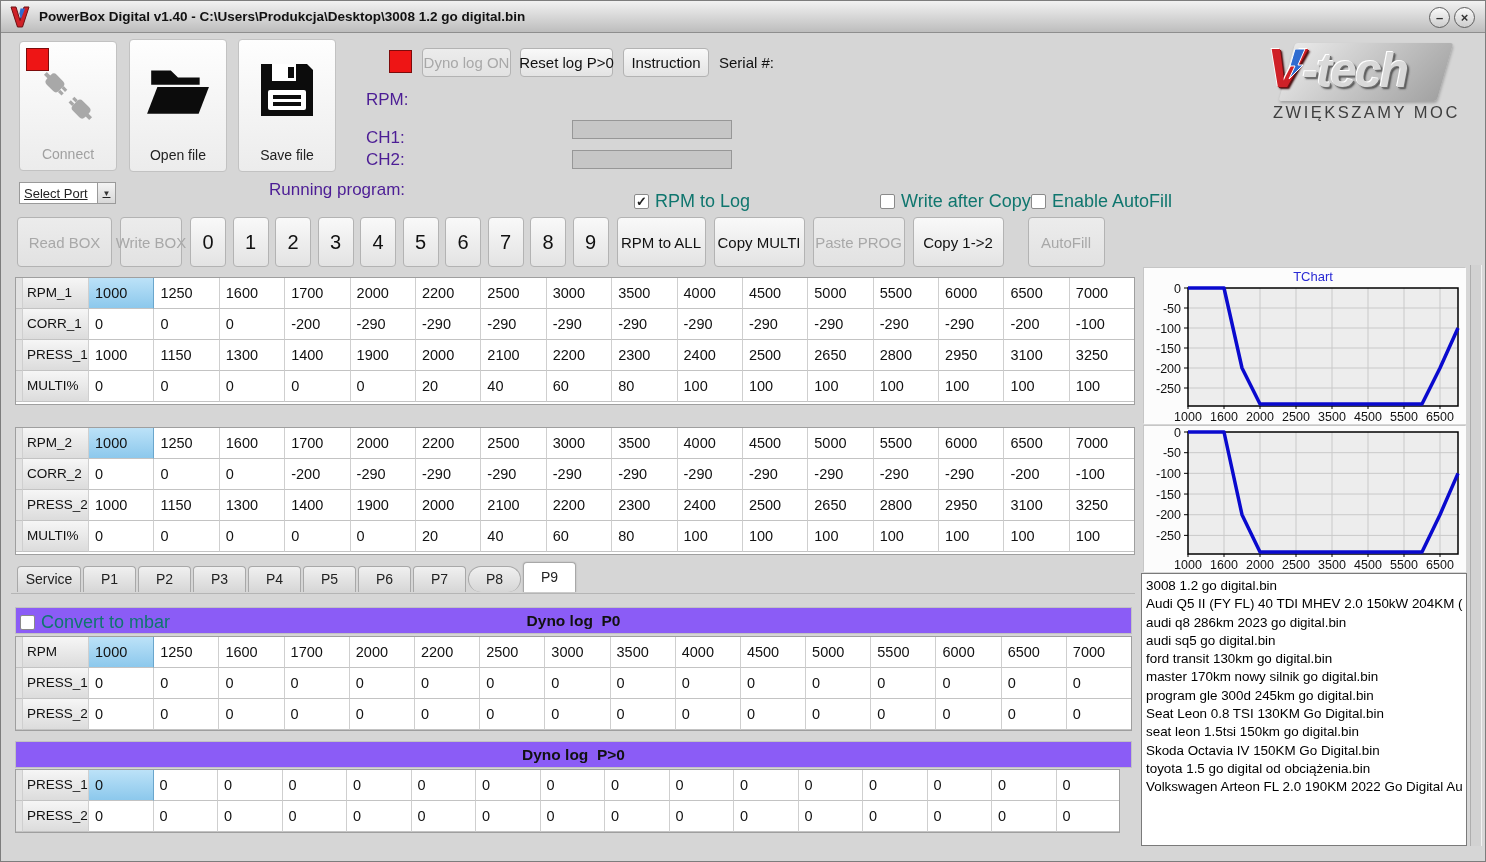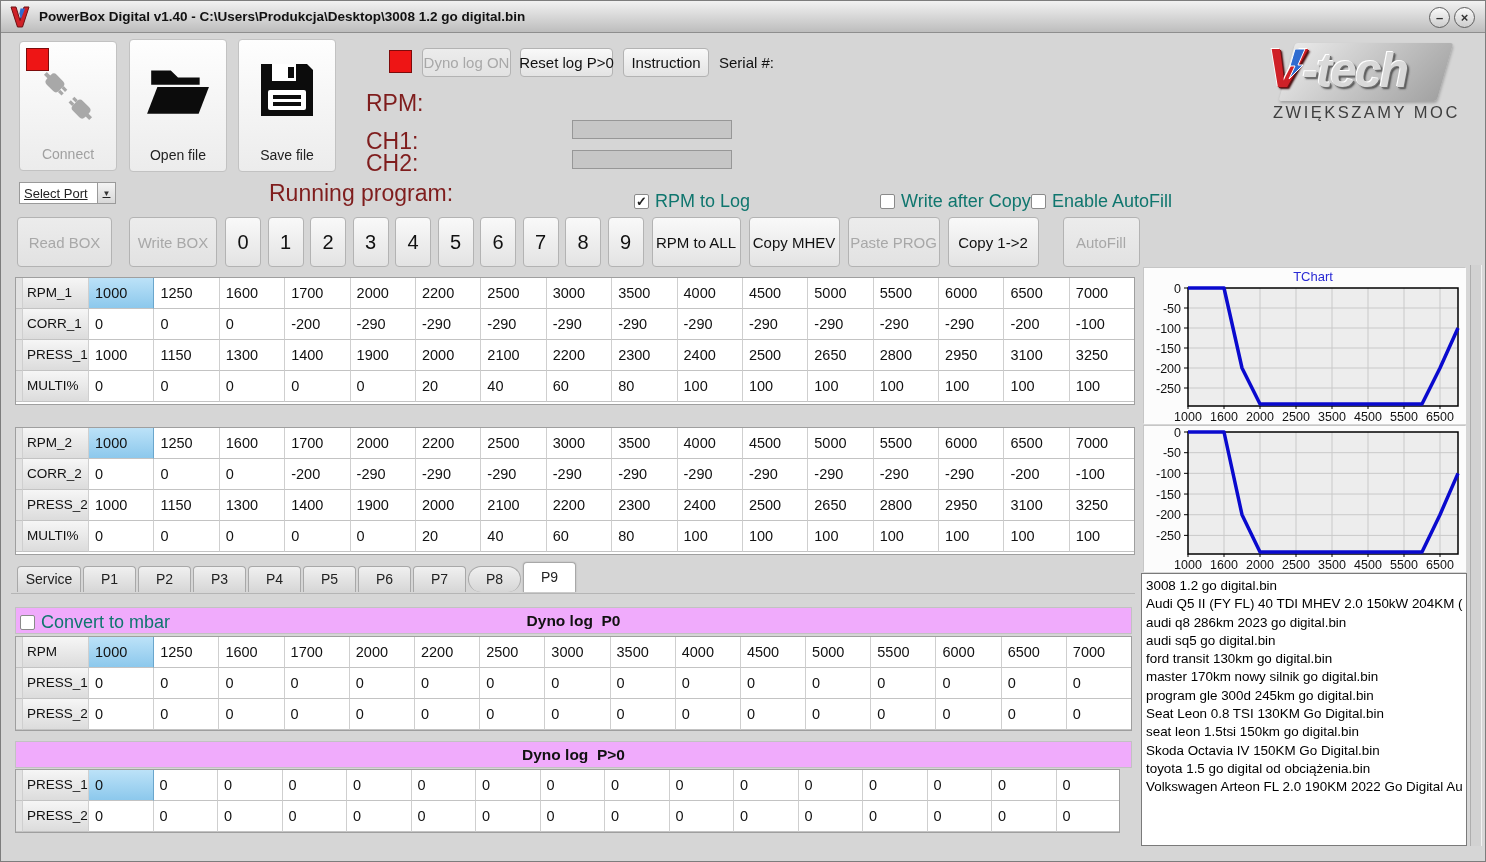--- a/index.html
+++ b/index.html
@@ -17,21 +17,21 @@
   .bigbtn{background:linear-gradient(#fefefe,#ececec);border:1px solid #c2c2c2;border-radius:4px;}
   .bigbtn .blabel{position:absolute;left:0;right:0;bottom:8px;text-align:center;font-size:14px;color:#222;}
   .bigbtn .blabel.dis{color:#a0a0a0;}
   .redsq{width:23px;height:23px;background:#ee1515;border:1px solid #7d0b0b;}
   .iconwrap{position:absolute;left:0;right:0;top:22px;display:flex;justify-content:center;}
   
   .btn{background:linear-gradient(#f9f9f9,#e3e3e3);border:1px solid #b3b3b3;border-radius:4px;font-size:15px;color:#111;display:flex;align-items:center;justify-content:center;white-space:nowrap;}
   .btn.disabled{background:linear-gradient(#ececec,#e2e2e2);color:#a8a8a8;}
   .btn.num{font-size:20px;}
   
-  .biglabel{font-size:23px;color:#7f1d1d;}
+  .biglabel{font-size:17px;color:#4c1d95;}
   .smlabel{font-size:15px;color:#111;}
   .pbar{background:#c6c6c6;border:1px solid #979797;}
   
   .selectbox{background:#fff;border:1px solid #9a9a9a;display:flex;align-items:center;font-size:13px;color:#222;text-decoration:underline;}
   .selectbox .stext{flex:1;padding-left:4px;overflow:hidden;white-space:nowrap;}
   .selectbox .sarrow{width:18px;height:100%;background:linear-gradient(#f4f4f4,#d8d8d8);border-left:1px solid #9a9a9a;display:flex;align-items:center;justify-content:center;font-size:8px;color:#333;}
   
   .cb{position:absolute;display:flex;align-items:center;gap:6px;}
   .cbbox{width:15px;height:15px;background:#fff;border:1px solid #8a8a8a;border-radius:2px;font-size:13px;line-height:13px;text-align:center;color:#222;font-weight:bold;}
   .cblabel{font-size:18px;color:#0f766e;}
@@ -41,21 +41,21 @@
   .gcell{border-right:1px solid #cfcfcf;border-bottom:1px solid #c3c3c3;line-height:30px;font-size:14.5px;color:#111;padding-left:6px;overflow:hidden;white-space:nowrap;flex:none;}
   .gutter{width:7px;padding:0;background:#e2e2e2;}
   .ghead{width:66px;background:linear-gradient(#f6f6f6,#dcdcdc);padding-left:4px;font-size:13.5px;}
   .gval{background:#fff;}
   .gval.sel{background:linear-gradient(#bce2f8,#8cc8ec);border-right-color:#6aa6cc;}
   
   .tabs{display:flex;align-items:flex-end;height:30px;}
   .tab{height:26px;line-height:25px;text-align:center;background:linear-gradient(#f0f0f0,#d6d6d6);border:1px solid #a8a8a8;border-bottom:none;border-radius:4px 4px 0 0;font-size:14px;color:#222;margin-right:2px;flex:none;}
   .tab.active{height:30px;line-height:29px;background:#fff;box-shadow:0 0 2px rgba(0,0,0,.2);}
   .hline{border-top:1px solid #b5b5b5;height:0;}
-  .sectionband{background:#f0abfc;border:1px solid #c2c2c2;display:flex;align-items:center;justify-content:center;}
+  .sectionband{background:#8b5cf6;border:1px solid #c2c2c2;display:flex;align-items:center;justify-content:center;}
   .sectiontitle{font-size:15.5px;font-weight:bold;color:#111;white-space:pre;}
   
   .chartcard{background:#fdfdfd;border:1px solid #c6c6c6;}
   
   .filelist{background:#fff;border:1px solid #7a7a7a;padding:3px 0 0 4px;overflow:hidden;}
   .fitem{font-size:13.4px;line-height:18.3px;white-space:pre;overflow:hidden;color:#000;}
   .sidestrip{background:#d2d2d2;border-left:1px solid #aeaeae;border-right:1px solid #f2f2f2;}
   
   .logo{position:absolute;}
   .logo .plate{position:absolute;left:28px;top:2px;width:158px;height:58px;background:linear-gradient(125deg,#e9e9e9,#a2a2a2);transform:skewX(-16deg);border-radius:3px;box-shadow:1px 2px 3px rgba(0,0,0,.25);}
@@ -152,35 +152,35 @@
       <span class="cbbox"></span>
       <span class="cblabel">Write after Copy</span>
     </div>
     <div class="cb" style="left:1030px;top:158px;">
       <span class="cbbox"></span>
       <span class="cblabel">Enable AutoFill</span>
     </div>
 
     <div class="abs" style="left:16px;top:184px;height:50px;display:flex;gap:8px;align-items:stretch;">
       <div class="btn disabled" style="width:95px;">Read BOX</div>
-      <div class="btn disabled" style="width:88px;margin-left:9px;">Write BOX</div>
+      <div class="btn disabled" style="width:62px;">Write BOX</div>
       <div id="num-buttons" style="display:flex;gap:6.5px;">
           <div class="btn num" style="width: 36px;">0</div>
           <div class="btn num" style="width: 36px;">1</div>
           <div class="btn num" style="width: 36px;">2</div>
           <div class="btn num" style="width: 36px;">3</div>
           <div class="btn num" style="width: 36px;">4</div>
           <div class="btn num" style="width: 36px;">5</div>
           <div class="btn num" style="width: 36px;">6</div>
           <div class="btn num" style="width: 36px;">7</div>
           <div class="btn num" style="width: 36px;">8</div>
           <div class="btn num" style="width: 36px;">9</div>
         </div>
       <div class="btn" style="width:89px;">RPM to ALL</div>
-      <div class="btn" style="width:91px;">Copy MHEV</div>
+      <div class="btn" style="width:91px;">Copy MULTI</div>
       <div class="btn disabled" style="width:92px;">Paste PROG</div>
       <div class="btn" style="width:91px;">Copy 1-&gt;2</div>
       <div class="btn disabled" style="width:77px;margin-left:16px;">AutoFill</div>
     </div>
 
     <div id="table1" class="abs gridpanel" style="left:14px;top:244px;width:1120px;height:128px;">
         <div class="grow">
           <div class="gcell gutter"></div>
           <div class="gcell ghead">RPM_1</div>
           <div class="gcell gval sel" style="width: 65.4px;">1000</div>

